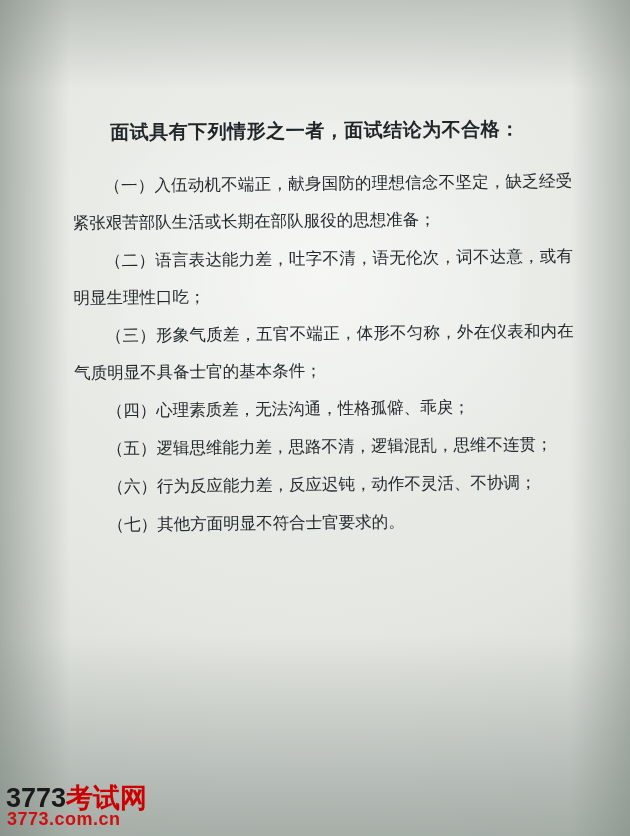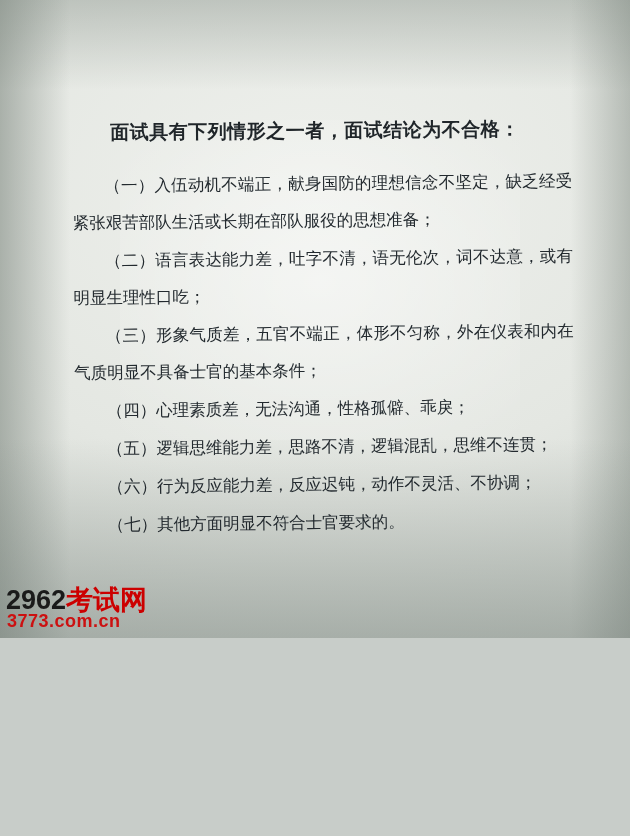--- a/index.html
+++ b/index.html
@@ -9,21 +9,21 @@
   body {
     width: 630px;
     height: 836px;
     background: #c8cdc9;
     font-family: "Liberation Serif", "DejaVu Serif", serif;
     overflow: hidden;
   }
   .photo {
     position: relative;
     width: 630px;
-    height: 638px;
+    height: 836px;
     overflow: hidden;
     background:
       radial-gradient(ellipse 140% 100% at 50% 30%, #eef0ec 0%, #e4e7e2 45%, #d2d7d1 78%, #b9c0ba 100%);
   }
   
   .sheen-left {
     position: absolute;
     left: 0; top: 0;
     width: 70px; height: 836px;
     background: linear-gradient(to right, rgba(120,130,122,0.55), rgba(120,130,122,0.0));
@@ -149,18 +149,18 @@
       <p class="para">（三）形象气质差，五官不端正，体形不匀称，外在仪表和内在气质明显不具备士官的基本条件；</p>
       <p class="para">（四）心理素质差，无法沟通，性格孤僻、乖戾；</p>
       <p class="para">（五）逻辑思维能力差，思路不清，逻辑混乱，思维不连贯；</p>
       <p class="para">（六）行为反应能力差，反应迟钝，动作不灵活、不协调；</p>
       <p class="para">（七）其他方面明显不符合士官要求的。</p>
     </div>
   </div>
 
   <div class="watermark">
     <div class="wm-main">
-      <span class="wm-num">2962</span><span class="wm-red">考试网</span>
+      <span class="wm-num">3773</span><span class="wm-red">考试网</span>
     </div>
     <div class="wm-sub">3773.com.cn</div>
   </div>
 
 </div>
 
 </body></html>

